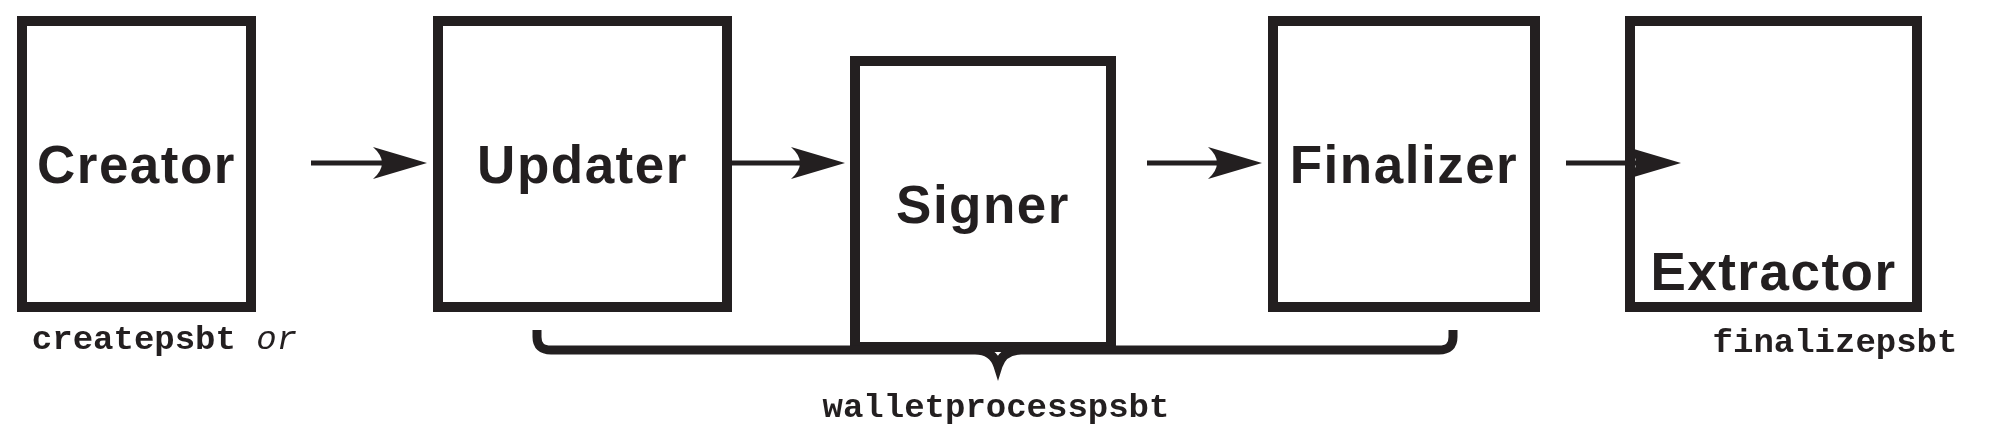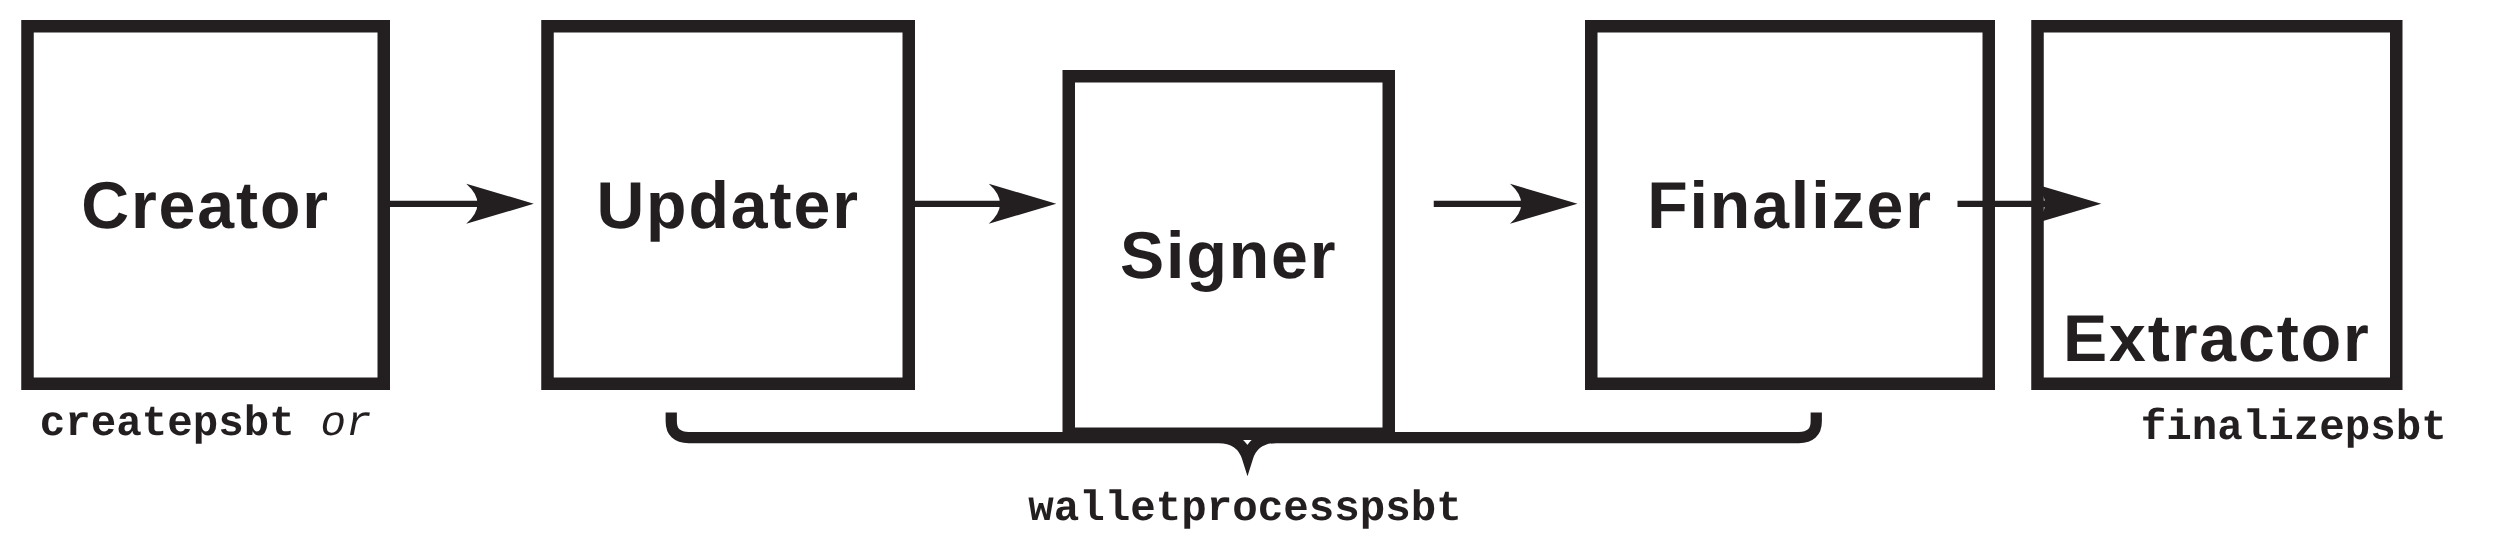--- a/index.html
+++ b/index.html
@@ -46,24 +46,24 @@
     text-align: center;
     white-space: nowrap;
   }
   .code-label em {
     font-style: italic;
     font-weight: 400;
   }
   #creator-commands { left: 17px; width: 295px; top: 316px; }
   #group-command    { left: 816px; width: 360px; top: 384px; }
   #extractor-command{ left: 1655px; width: 360px; top: 319px; }
-  #node-creator   { left: 17px;   width: 295px; }
+  #node-creator   { left: 17px;   width: 239px; }
   #node-updater   { left: 433px;  width: 299px; }
   #node-signer    { left: 850px;  width: 266px; margin-top: 40px; }
-  #node-finalizer { left: 1268px; width: 328px; }
+  #node-finalizer { left: 1268px; width: 272px; }
   #node-extractor { left: 1625px; width: 297px; align-items: flex-end; }
 </style>
 </head>
 <body>
 
 <div class="canvas">
 
   <div class="node" id="node-creator">
     <span class="node-label">Creator</span>
   </div>

